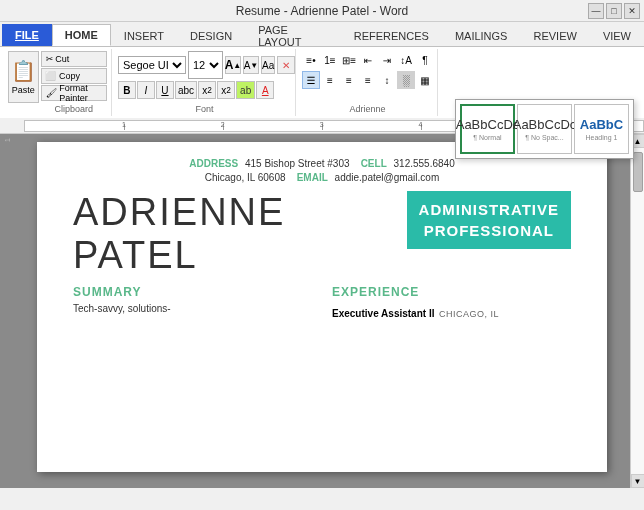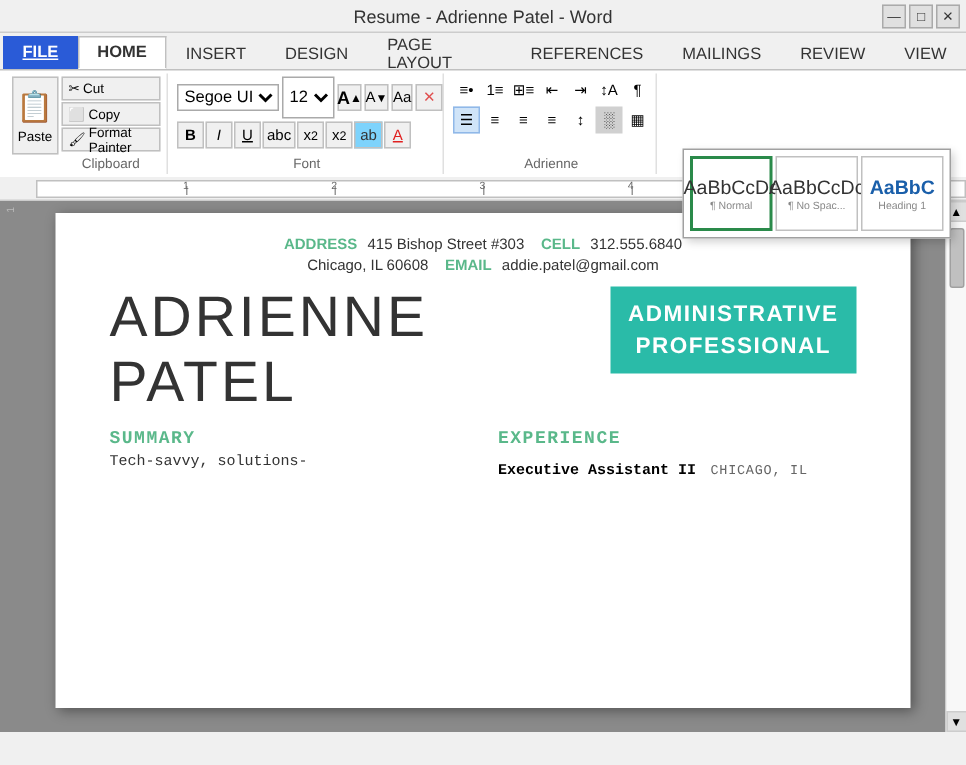--- a/index.html
+++ b/index.html
@@ -312,21 +312,20 @@
       line-height: 1.4;
     }
 
     .resume-sections {
       display: flex;
       gap: 20px;
       margin-top: 8px;
     }
     .resume-section-col {
       flex: 1;
-      font-family: Liberation Mono, monospace;
     }
     .resume-section-heading {
       font-size: 12px;
       font-weight: bold;
       color: #5ab88a;
       text-transform: uppercase;
       letter-spacing: 1px;
       margin-bottom: 4px;
     }
     .resume-section-text {
@@ -450,21 +449,21 @@
         </div>
       <div class="format-btn" style="color:#e05050;">✕</div>
     </div>
     <div class="font-row2">
       <div class="format-btn bold">B</div>
       <div class="format-btn italic">I</div>
       <div class="format-btn underline">U</div>
       <div class="format-btn">abc</div>
       <div class="format-btn">x<sub>2</sub></div>
       <div class="format-btn">x<sup>2</sup></div>
-      <div class="format-btn" style="background:#7dd3fc; color:#333; padding: 0 3px;">ab</div>
+      <div class="format-btn" style="background:#bef264; color:#333; padding: 0 3px;">ab</div>
       <div class="format-btn" style="color:#e02020; text-decoration: underline; text-decoration-color:#e02020;">A</div>
     </div>
     <div class="ribbon-group-label">Font</div>
   </div>
 
   <div class="para-group">
     <div class="para-row">
       <div class="para-btn">≡•</div>
       <div class="para-btn">1≡</div>
       <div class="para-btn">⊞≡</div>

